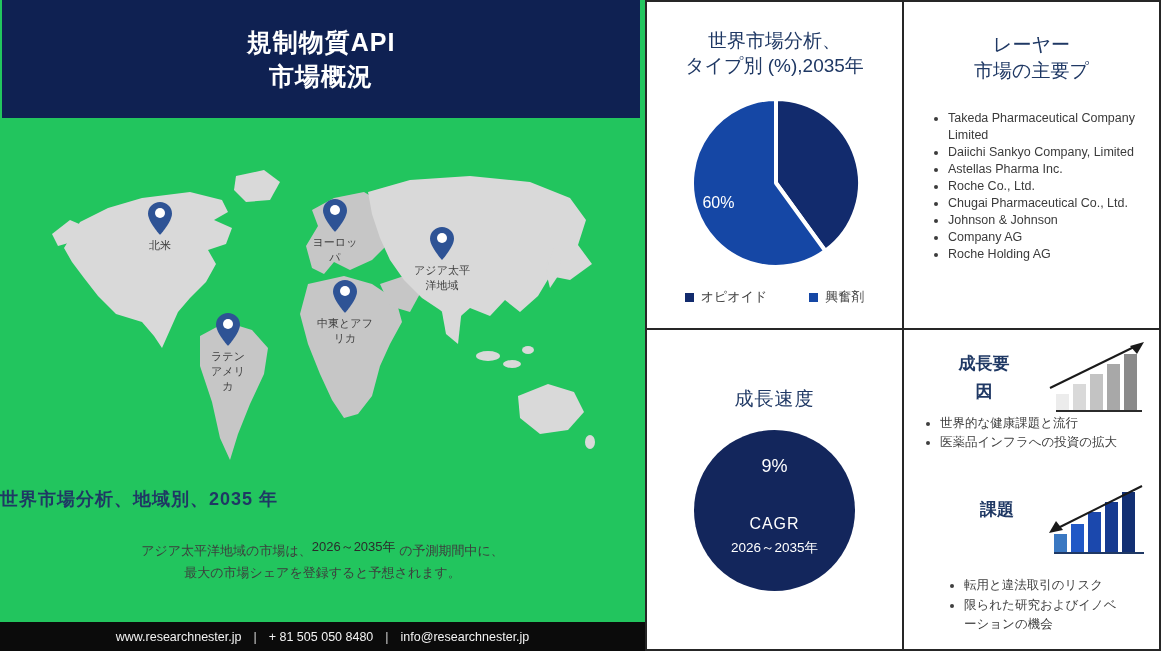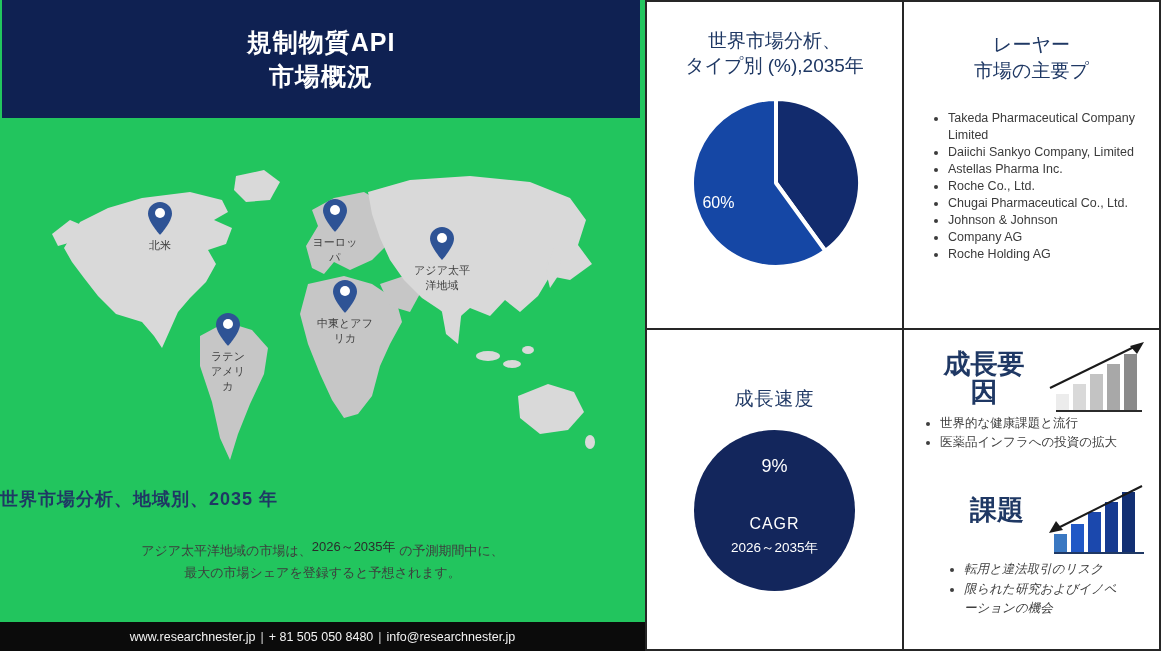--- a/index.html
+++ b/index.html
@@ -20,21 +20,21 @@
   .map-pin .pin-label { position:absolute; left:0; top:3px; transform:translateX(-50%);
                         font-size:11px; line-height:15px; color:#3f3f3f; text-align:center; white-space:nowrap; }
 
   .regional-heading { position:absolute; left:0; top:487px; width:645px; text-align:left;
                       color:#1f3864; font-weight:bold; font-size:18px; letter-spacing:1px; }
   .regional-body { position:absolute; left:0; top:540px; width:645px; text-align:center;
                    color:#3d3d3d; font-size:13px; line-height:22px; }
   .regional-body .sup { position:relative; top:-4px; font-size:13px; color:#2b2b2b; }
 
   .footer-bar { position:absolute; left:0; top:622px; width:645px; height:29px; background:#0b0b0b;
-                display:flex; align-items:center; justify-content:center; gap:5px;
+                display:flex; align-items:center; justify-content:center; gap:12px;
                 color:#f2f2f2; font-size:12.5px; }
   .footer-bar .pipe { color:#d0d0d0; }
 
   
   .panel { position:absolute; background:#ffffff; border:2px solid #262626; }
   #panel-pie      { left:645px; top:0;     width:259px; height:330px; }
   #panel-players  { left:902px; top:0;     width:259px; height:330px; }
   #panel-growth   { left:645px; top:328px; width:259px; height:323px; }
   #panel-factors  { left:902px; top:328px; width:259px; height:323px; }
 
@@ -53,41 +53,41 @@
   .players-list { margin:26px 6px 0 44px; }
   .players-list li { font-size:12.5px; line-height:17px; color:#3b3b3b; margin-bottom:0; }
 
   
   #panel-growth .panel-title { margin-top:56px; font-size:19px; letter-spacing:1px; }
   .cagr-circle { position:absolute; left:47px; top:100px; width:161px; height:161px; border-radius:50%;
                  background:#13265c; color:#ffffff; display:flex; flex-direction:column; align-items:center; }
   .cagr-value { margin-top:26px; font-size:18px; }
   .cagr-metric { margin-top:38px; font-size:16px; letter-spacing:1px; }
   .cagr-period { margin-top:6px; font-size:13.5px; }
-  .sub-heading { color:#1f3864; font-weight:bold; font-size:27px; line-height:28px; text-align:center; }
+  .sub-heading { color:#1f3864; font-weight:bold; font-size:17px; line-height:28px; text-align:center; }
   #factors-heading { position:absolute; left:30px; top:20px; width:100px; }
   #challenges-heading { position:absolute; left:48px; top:166px; width:90px; }
 
   .bar-icon { position:absolute; display:flex; align-items:flex-end; gap:4px; }
   #factors-icon { left:152px; top:22px; width:86px; height:60px; border-bottom:2px solid #2b2b2b; padding-bottom:0; }
   #challenges-icon { left:150px; top:160px; width:90px; height:64px; border-bottom:2px solid #1f3864; }
   .bar-icon .bar { width:13px; }
   #factors-icon .b1{height:16px;background:#ececec;} #factors-icon .b2{height:26px;background:#d9d9d9;}
   #factors-icon .b3{height:36px;background:#c3c3c3;} #factors-icon .b4{height:46px;background:#a8a8a8;}
   #factors-icon .b5{height:56px;background:#8a8a8a;}
   #challenges-icon .b1{height:18px;background:#3a78c2;} #challenges-icon .b2{height:28px;background:#2158c6;}
   #challenges-icon .b3{height:40px;background:#1b48ad;} #challenges-icon .b4{height:50px;background:#163a90;}
   #challenges-icon .b5{height:60px;background:#122f73;}
   .arrow-svg { position:absolute; pointer-events:none; }
   #factors-arrow { left:140px; top:8px; }
   #challenges-arrow { left:140px; top:148px; }
 
   .panel-bullets { position:absolute; left:22px; }
   #factors-bullets { top:84px; width:225px; }
-  #challenges-bullets { top:230px; width:200px; padding-left:16px;font-style:italic; }
+  #challenges-bullets { top:246px; width:200px; padding-left:16px; }
   .panel-bullets li { font-size:12.5px; line-height:19px; color:#3f3f3f; margin-left:14px; }
   #challenges-bullets li { margin-left:22px; margin-bottom:1px; }
 </style>
 </head>
 <body>
 
 <div id="stage">
 
   <div class="header-band">
     <div class="t1">規制物質API</div>
@@ -196,20 +196,30 @@
   <div class="panel" id="panel-pie">
     <div class="panel-title">
       <div>世界市場分析、</div>
       <div>タイプ別 (%),2035年</div>
     </div>
     <svg id="pie-svg" width="190" height="190" viewBox="0 0 190 190">
         <path d="M 95 95 L 95 11 A 84 84 0 0 1 144.37396119256775 162.95742752749558 Z" fill="#122b6d" stroke="#ffffff" stroke-width="4" stroke-linejoin="round"></path>
         <path d="M 95 95 L 144.37396119256775 162.95742752749558 A 84 84 0 1 1 94.99999999999999 11 Z" fill="#1547a5" stroke="#ffffff" stroke-width="4" stroke-linejoin="round"></path>
         <text x="37.480101894469115" y="119.68934781979684" class="pie-label">60%</text>
       </svg>
+    <div class="legend-row">
+      <div class="legend-item">
+        <span class="legend-swatch" style="background: rgb(18, 43, 109);"></span>
+        <span>オピオイド</span>
+      </div>
+      <div class="legend-item">
+        <span class="legend-swatch" style="background: rgb(21, 71, 165);"></span>
+        <span>興奮剤</span>
+      </div>
+    </div>
   </div>
 
   <div class="panel" id="panel-players">
     <div class="panel-title">
       <div>レーヤー</div>
       <div>市場の主要プ</div>
     </div>
     <ul class="players-list">
       <li>Takeda Pharmaceutical Company Limited</li>
       <li>Daiichi Sankyo Company, Limited</li>

